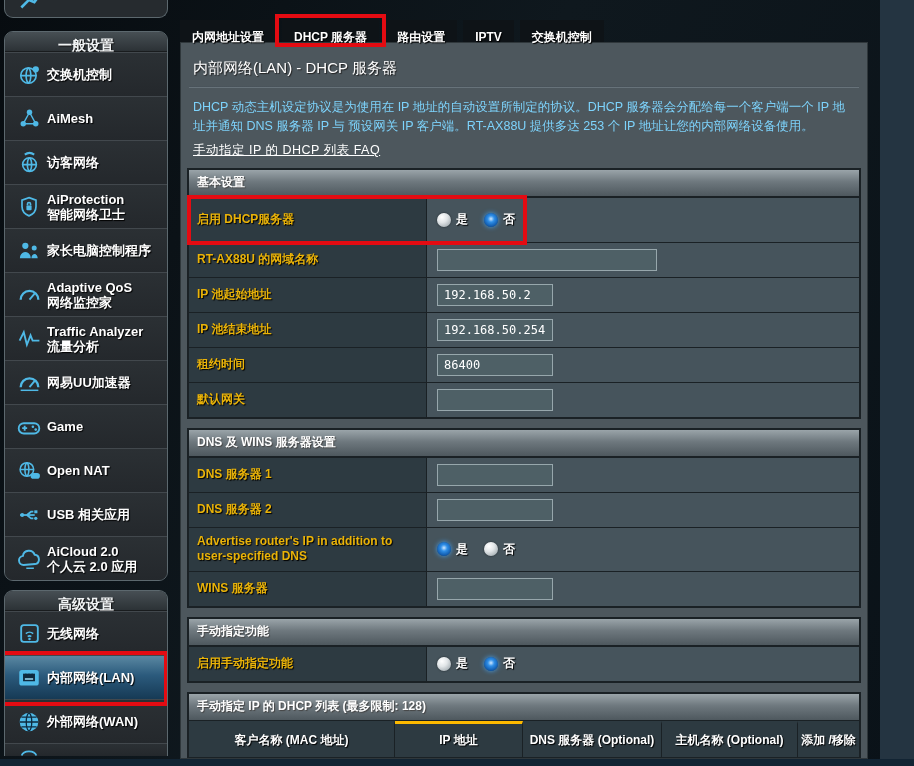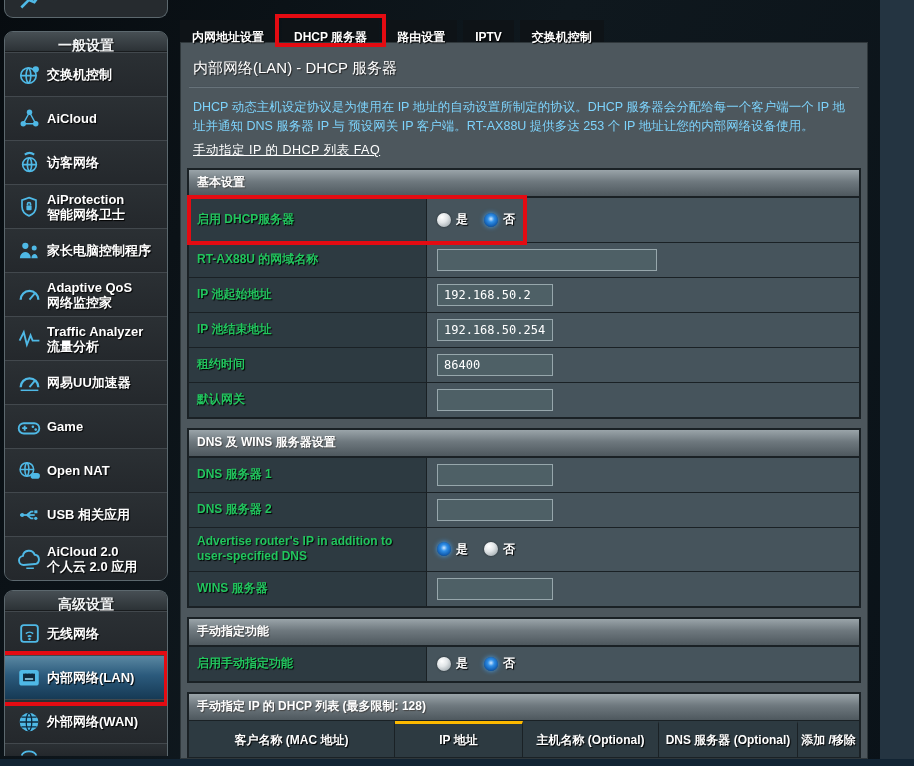--- a/index.html
+++ b/index.html
@@ -63,21 +63,21 @@
 
   .tbl { border:2px solid #1a2125; margin-bottom:9px; }
   .tbl-header {
     background:linear-gradient(#9aa4a9 0%,#6e787e 45%,#4e585e 100%);
     color:#fff; font-weight:bold; font-size:12px; padding:4px 8px 5px 8px;
     border-bottom:1px solid #1a2125; text-shadow:1px 1px 1px #444;
   }
   .row { display:flex; border-top:1px solid #1a2125; position:relative; }
   .row:first-of-type { border-top:none; }
   .cell-label {
-    flex:0 0 238px; background:#2d3a41; color:#22c55e; font-size:12px; font-weight:bold;
+    flex:0 0 238px; background:#2d3a41; color:#eab308; font-size:12px; font-weight:bold;
     padding:6px 8px; border-right:1px solid #1a2125; display:flex; align-items:center; line-height:1.3;
     text-shadow:1px 1px 1px #000;
   }
   .cell-value { flex:1; background:#46545c; padding:5px 10px; display:flex; align-items:center; min-height:34px; }
   .tall .cell-label, .tall .cell-value { min-height:44px; }
 
   input.txt {
     background:#4e6066; border:1px solid #97a7ac; color:#fff;
     font:12px "DejaVu Sans Mono",monospace; padding:3px 6px; height:22px; outline:none;
   }
@@ -142,21 +142,21 @@
 
     <div class="item">
       <span class="icn">
         <svg width="25" height="25" viewBox="0 0 24 24" stroke="currentColor" stroke-width="1.4" fill="none">
           <path d="M12 6L6 17h12z"></path>
             <circle cx="12" cy="6" r="2.6" fill="currentColor" stroke="none"></circle>
           <circle cx="6" cy="17" r="2.6" fill="currentColor" stroke="none"></circle>
             <circle cx="18" cy="17" r="2.6" fill="currentColor" stroke="none"></circle>
         </svg>
       </span>
-      <span class="lbl">AiCloud</span>
+      <span class="lbl">AiMesh</span>
     </div>
 
     <div class="item">
       <span class="icn">
         <svg width="25" height="25" viewBox="0 0 24 24" fill="none" stroke="currentColor" stroke-width="1.6">
           <circle cx="12" cy="14" r="6.6"></circle>
             <path d="M5.4 14h13.2M12 7.4c-2.7 2.3-2.7 11 0 13.2M12 7.4c2.7 2.3 2.7 11 0 13.2"></path>
           <path d="M7.5 4.5c2.8-2.2 6.2-2.2 9 0" stroke-width="2"></path>
         </svg>
       </span>
@@ -466,22 +466,22 @@
         </div>
       </div>
     </div>
 
     
     <div class="tbl mtable">
       <div class="tbl-header">手动指定 IP 的 DHCP 列表 (最多限制: 128)</div>
       <div class="hrow">
         <div class="hcell c0">客户名称 (MAC 地址)</div>
         <div class="hcell c1 hl">IP 地址</div>
+        <div class="hcell c2">DNS 服务器 (Optional)</div>
         <div class="hcell c3">主机名称 (Optional)</div>
-        <div class="hcell c2">DNS 服务器 (Optional)</div>
         <div class="hcell c4">添加 /移除</div>
       </div>
       <div class="vrow">
         <div class="vcell c0">
           
         </div>
         <div class="vcell c1"></div>
         <div class="vcell c2"></div>
         <div class="vcell c3"></div>
         <div class="vcell c4">

